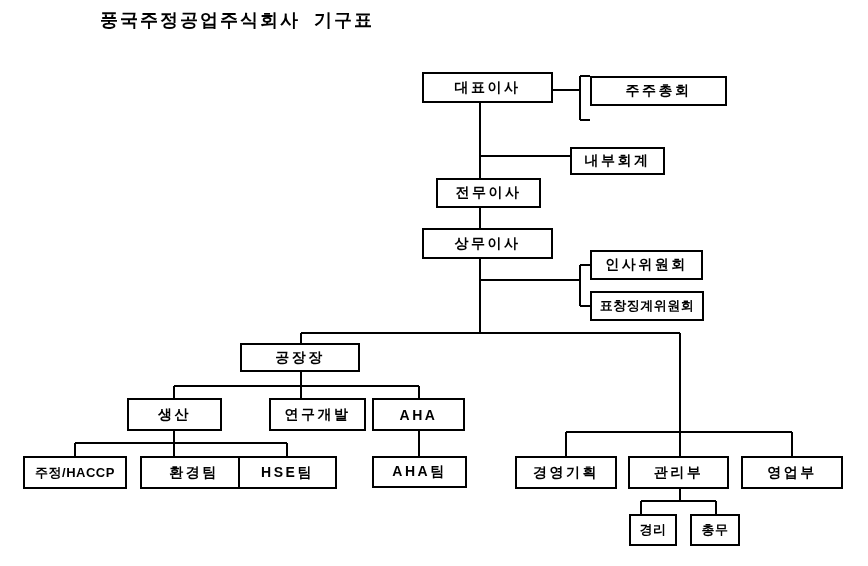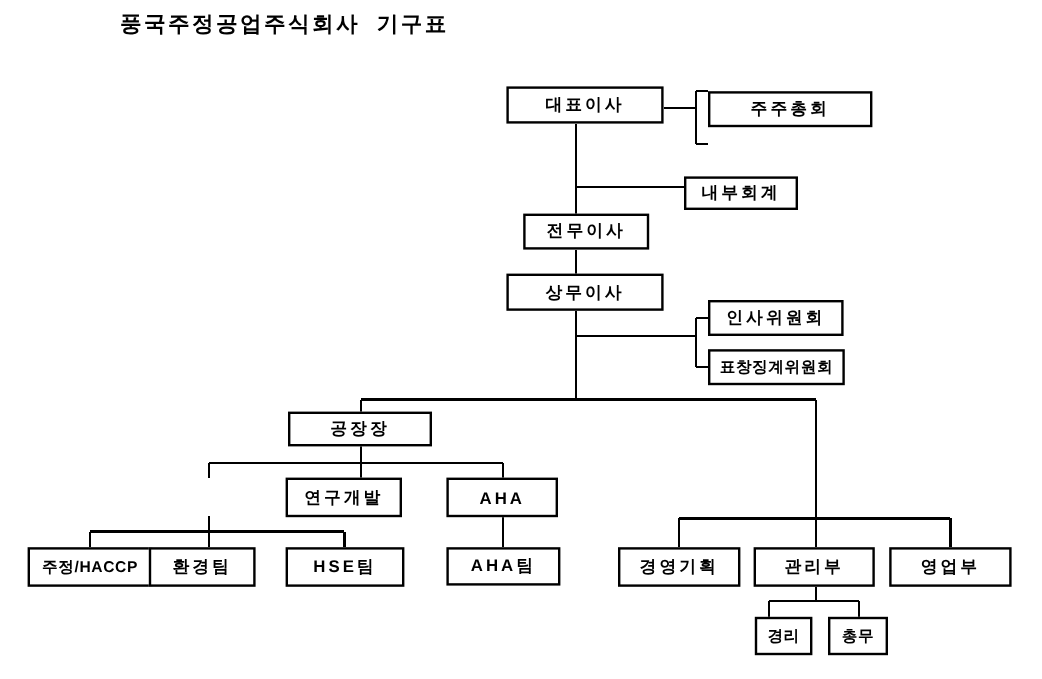--- a/index.html
+++ b/index.html
@@ -80,24 +80,25 @@
   </svg>
 
   <div class="node" style="left:422px;top:72px;width:131px;height:31px">대표이사</div>
   <div class="node" style="left:590px;top:76px;width:137px;height:30px">주주총회</div>
   <div class="node" style="left:570px;top:147px;width:95px;height:28px">내부회계</div>
   <div class="node" style="left:436px;top:178px;width:105px;height:30px">전무이사</div>
   <div class="node" style="left:422px;top:228px;width:131px;height:31px">상무이사</div>
   <div class="node" style="left:590px;top:250px;width:113px;height:30px">인사위원회</div>
   <div class="node sm" style="left:590px;top:291px;width:114px;height:30px">표창징계위원회</div>
   <div class="node" style="left:240px;top:343px;width:120px;height:29px">공장장</div>
-  <div class="node" style="left:238px;top:398px;width:97px;height:33px">연구개발</div>
+  <div class="node" style="left:127px;top:398px;width:95px;height:33px">생산</div>
+  <div class="node" style="left:269px;top:398px;width:97px;height:33px">연구개발</div>
   <div class="node" style="left:372px;top:398px;width:93px;height:33px">AHA</div>
   <div class="node sm" style="left:23px;top:456px;width:104px;height:33px">주정/HACCP</div>
-  <div class="node" style="left:124px;top:456px;width:89px;height:33px">환경팀</div>
+  <div class="node" style="left:140px;top:456px;width:108px;height:33px">환경팀</div>
   <div class="node" style="left:238px;top:456px;width:99px;height:33px">HSE팀</div>
   <div class="node" style="left:372px;top:456px;width:95px;height:32px">AHA팀</div>
   <div class="node" style="left:515px;top:456px;width:102px;height:33px">경영기획</div>
   <div class="node" style="left:741px;top:456px;width:102px;height:33px">영업부</div>
   <div class="node" style="left:628px;top:456px;width:101px;height:33px">관리부</div>
   <div class="node sm" style="left:629px;top:514px;width:48px;height:32px">경리</div>
   <div class="node sm" style="left:690px;top:514px;width:50px;height:32px">총무</div>
 
 </div>
 

